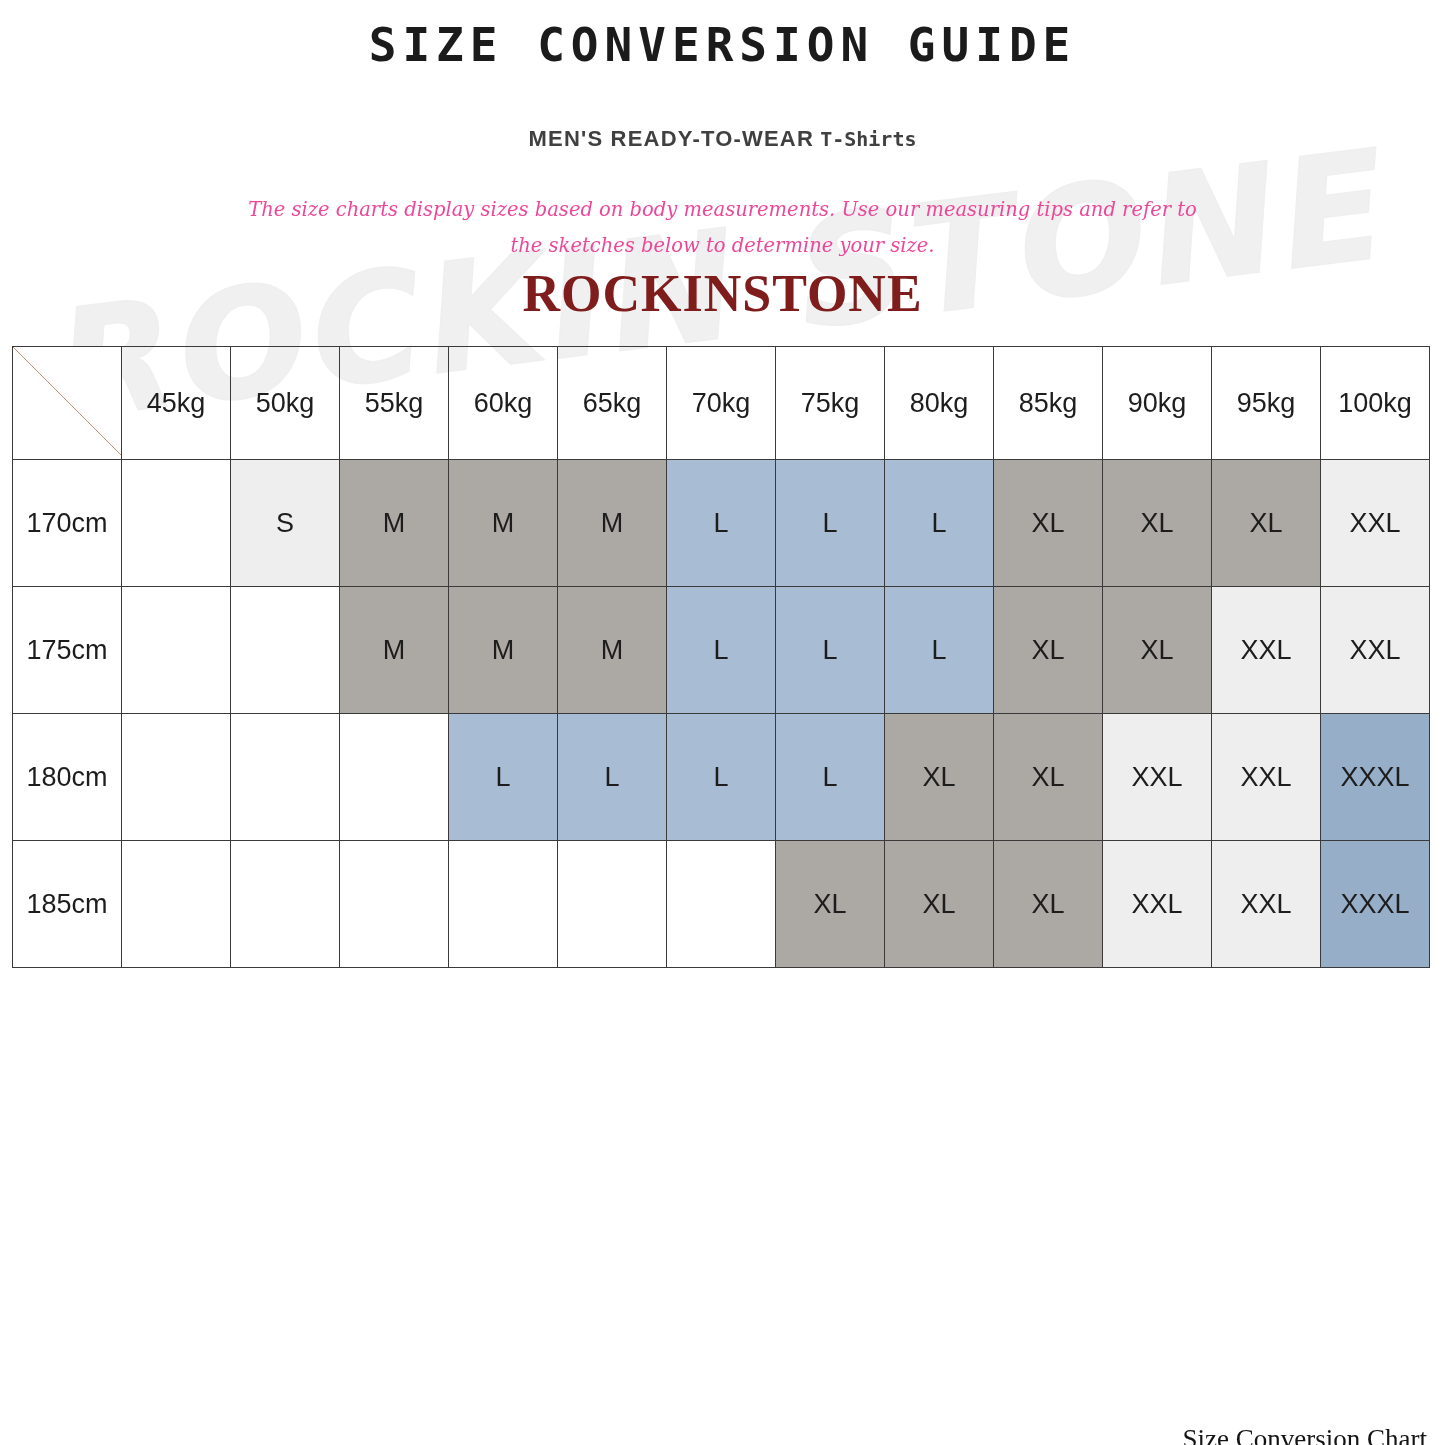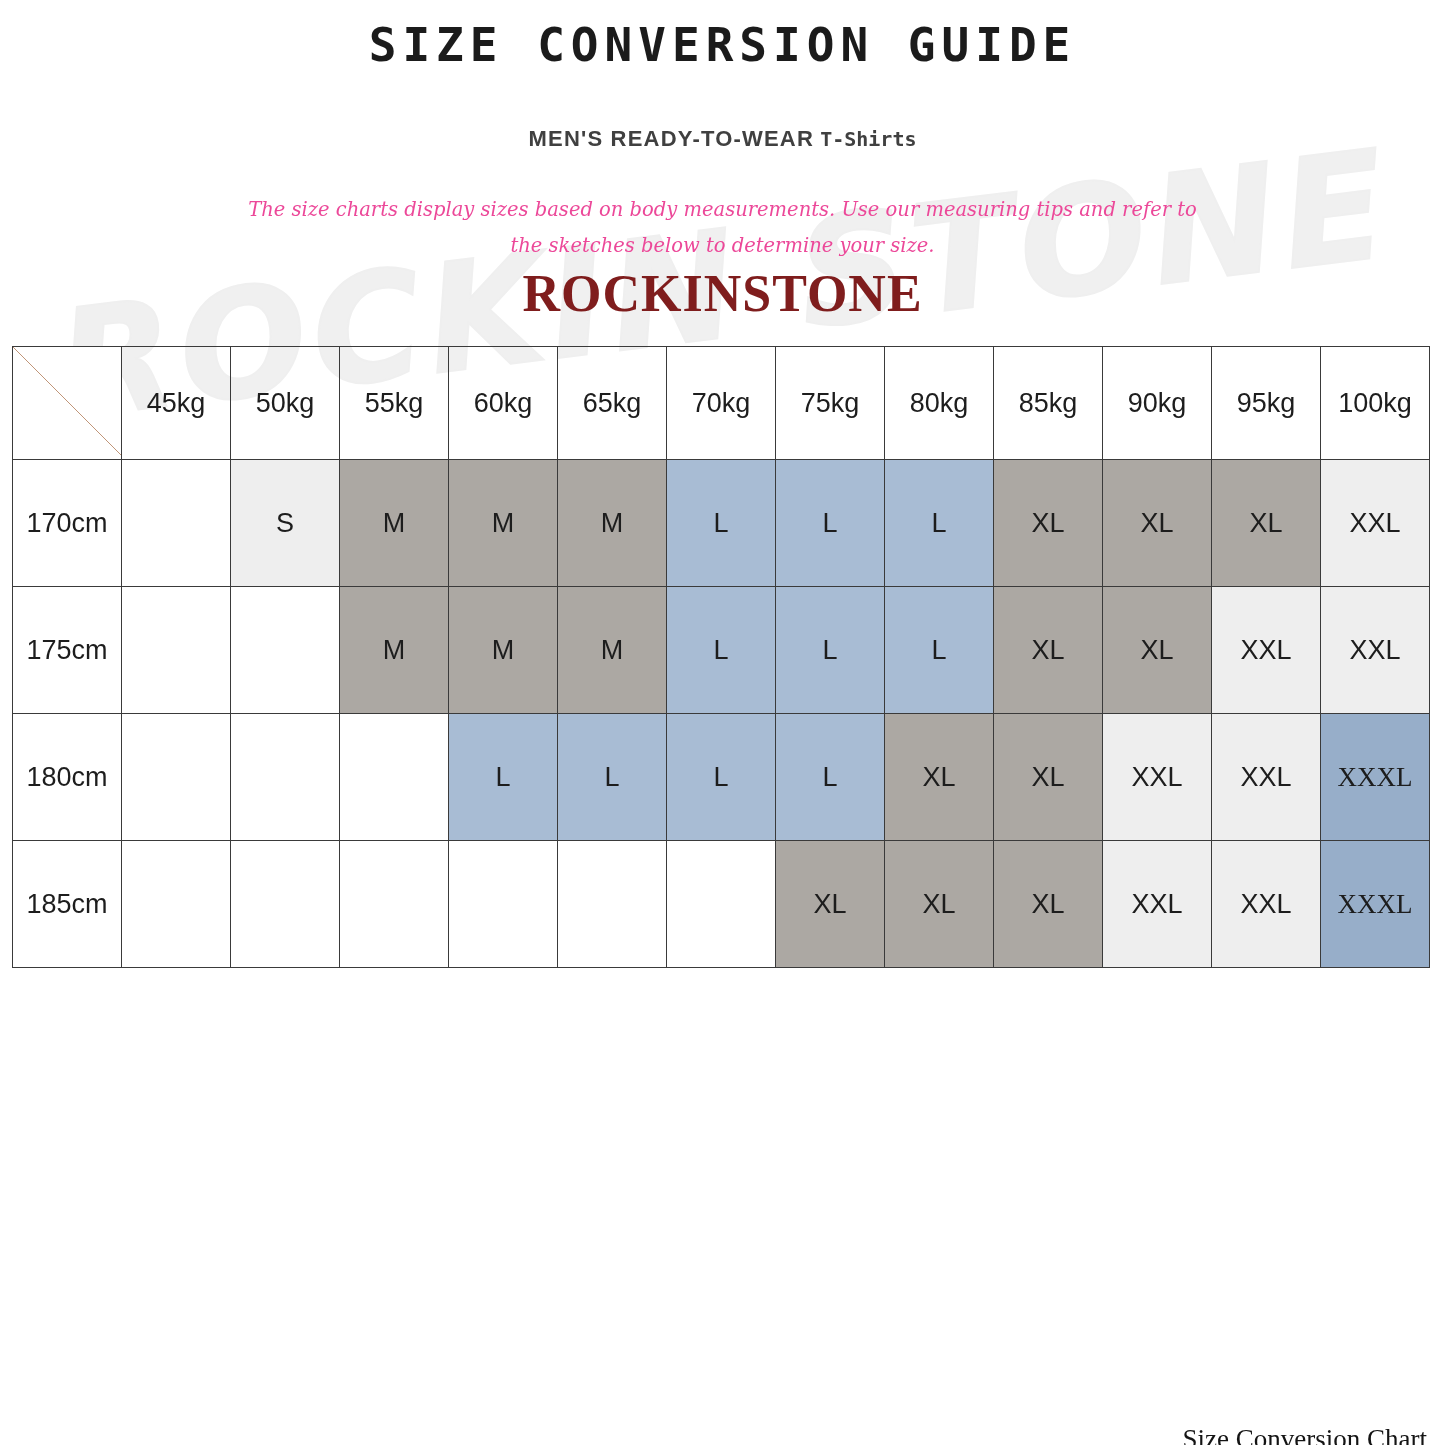--- a/index.html
+++ b/index.html
@@ -124,21 +124,21 @@
   }
   .corner .slash {
     position: absolute;
     left: 0; top: 0; right: 0; bottom: 0;
   }
 
   .c-gray-light { background: #e6e6e6; }
   .c-gray-light2 { background: #eeeeee; }
   .c-gray-dark { background: #aca8a3; }
   .c-blue { background: #a8bcd4; }
-  .c-blue-dark { background: #97aec9; font-family: Liberation Serif, serif; }
+  .c-blue-dark { background: #97aec9; }
   .c-none { background: #ffffff; }
 
   .footer-note {
     position: absolute;
     right: 18px;
     bottom: 8px;
     font-family: "Liberation Serif", serif;
     font-size: 27px;
     color: #141414;
     z-index: 3;

